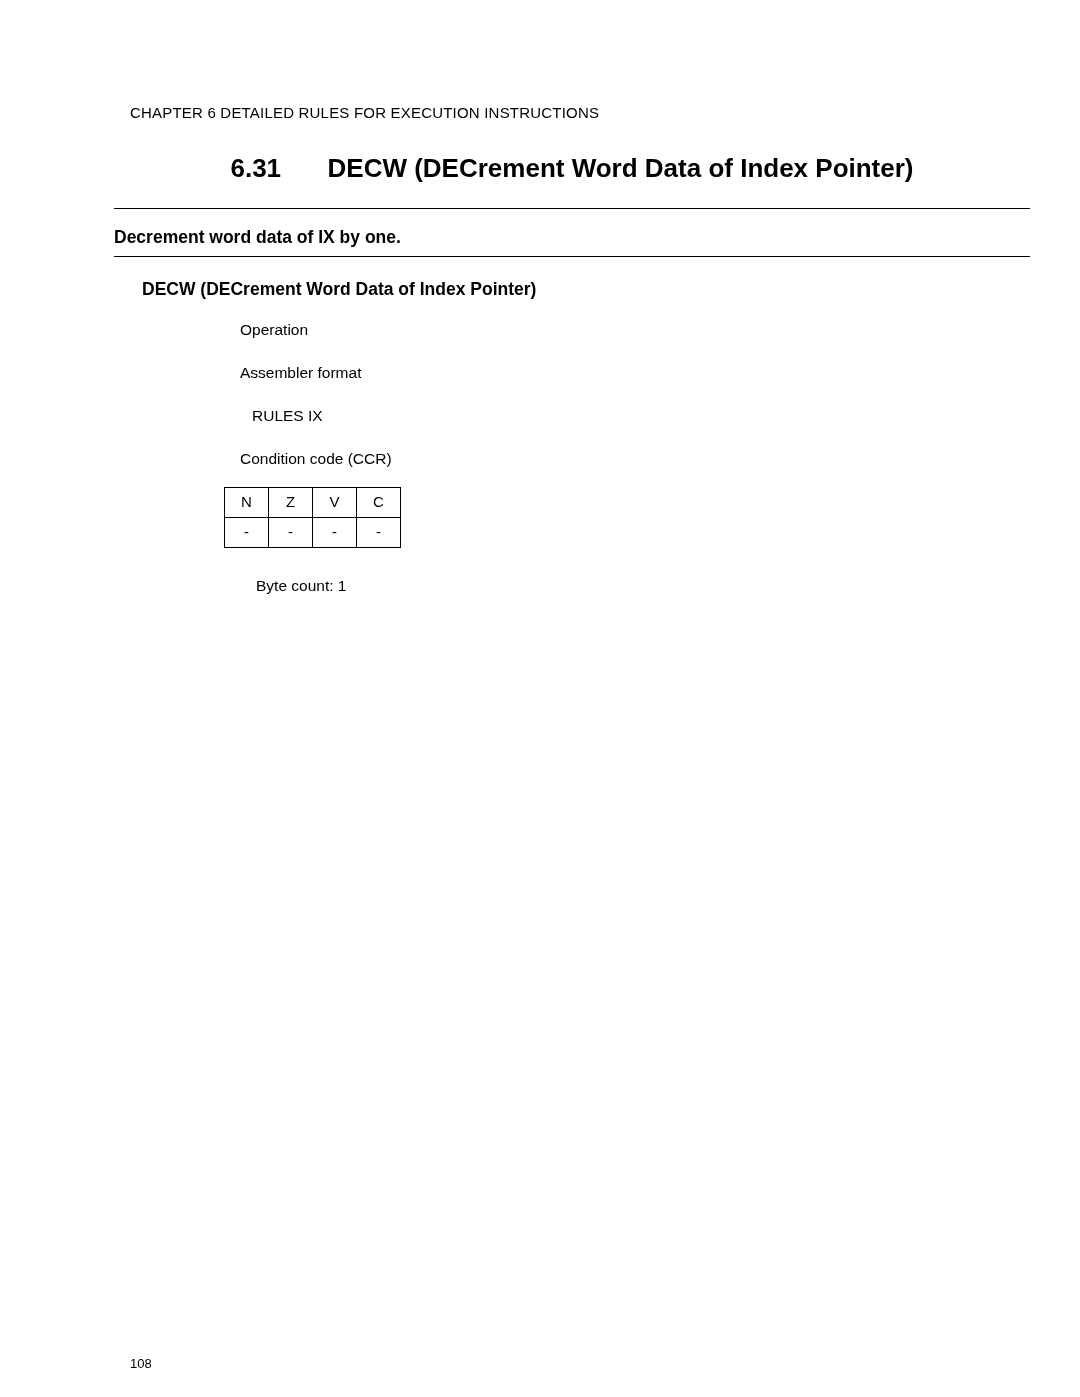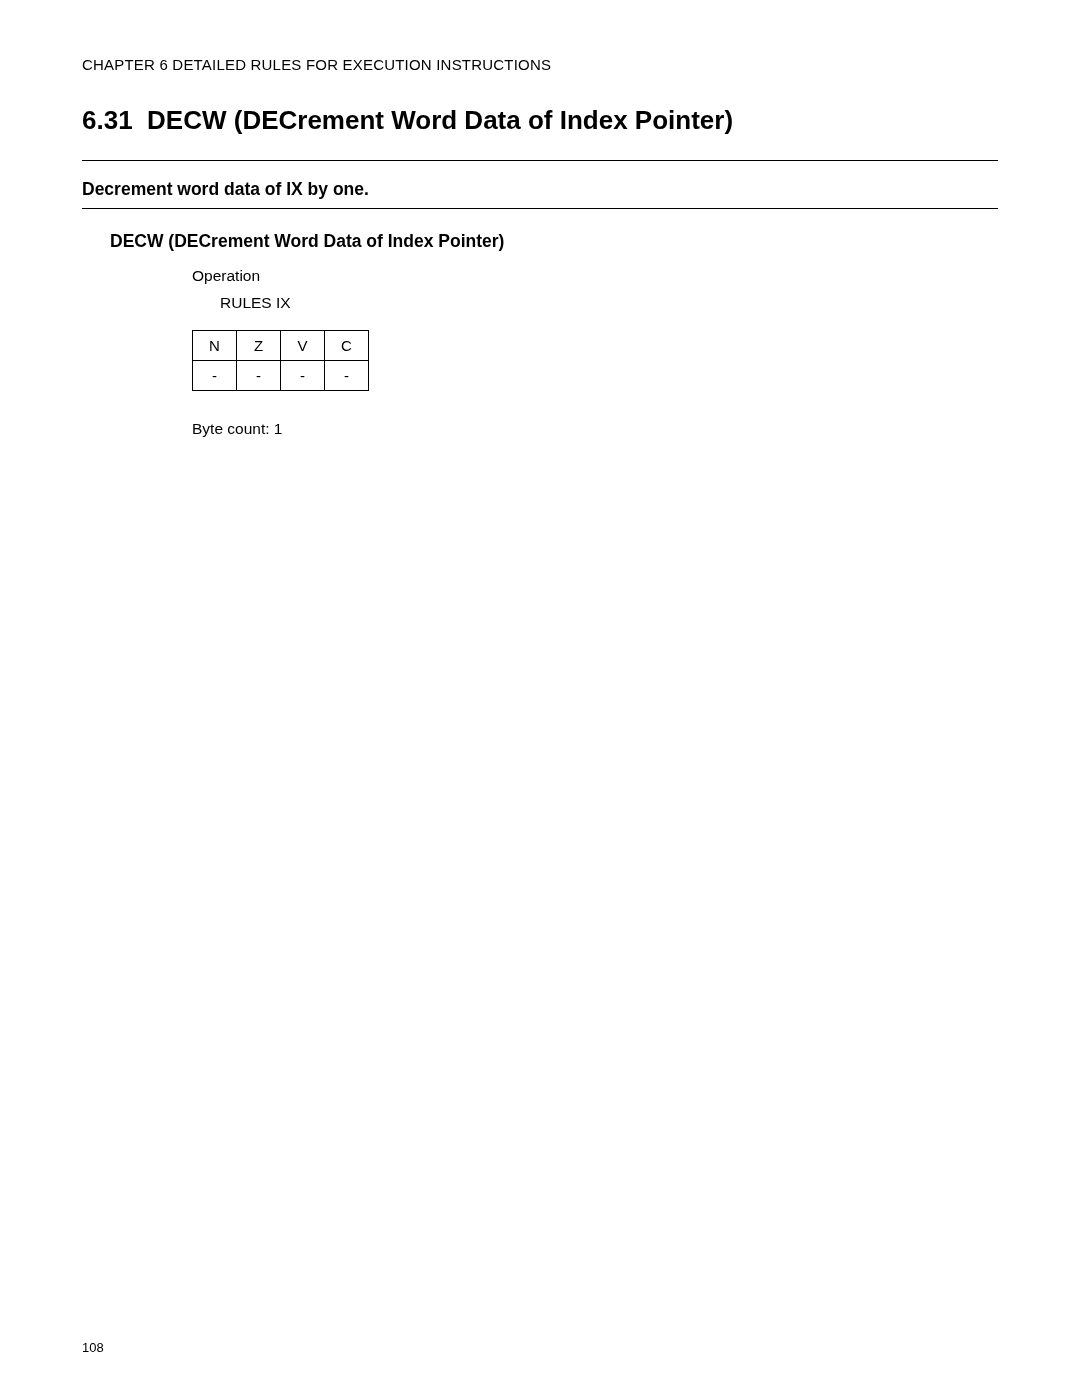--- a/index.html
+++ b/index.html
@@ -1,16 +1,16 @@
 <!DOCTYPE html>
 <html><head>
   <meta charset="utf-8">
   <style>
     * {
-      margin: 0;
+      margin: 16px;
       padding: 0;
       box-sizing: border-box;
     }
     body {
       font-family: Arial, Helvetica, sans-serif;
       background: #ffffff;
       color: #000000;
       width: 1080px;
       height: 1397px;
       position: relative;
@@ -18,20 +18,21 @@
     }
     .chapter-header {
       font-size: 15px;
       margin-bottom: 32px;
       letter-spacing: 0.2px;
     }
     .section-title {
       font-size: 26px;
       font-weight: bold;
       margin-bottom: 24px;
+      text-align: center;
     }
     .hr-line {
       border: none;
       border-top: 1.5px solid #000;
       margin: 0;
     }
     .hr-spacer-top {
       margin-top: 10px;
     }
     .hr-spacer-bottom {
@@ -105,22 +106,24 @@
 <div class="summary-text">Decrement word data of IX by one.</div>
 
 <hr class="hr-line hr-spacer-bottom">
 
 <div class="subsection-title">DECW (DECrement Word Data of Index Pointer)</div>
 
 <div class="content-block">
 
   <div class="field-label">Operation</div>
 
+  <div class="field-label">Assembler format</div>
   <div class="field-value">RULES IX</div>
 
+  <div class="field-label">Condition code (CCR)</div>
 
   <table class="ccr-table">
     <tbody>
         <tr>
       <td>N</td>
       <td>Z</td>
       <td>V</td>
       <td>C</td>
     </tr>
     <tr>

